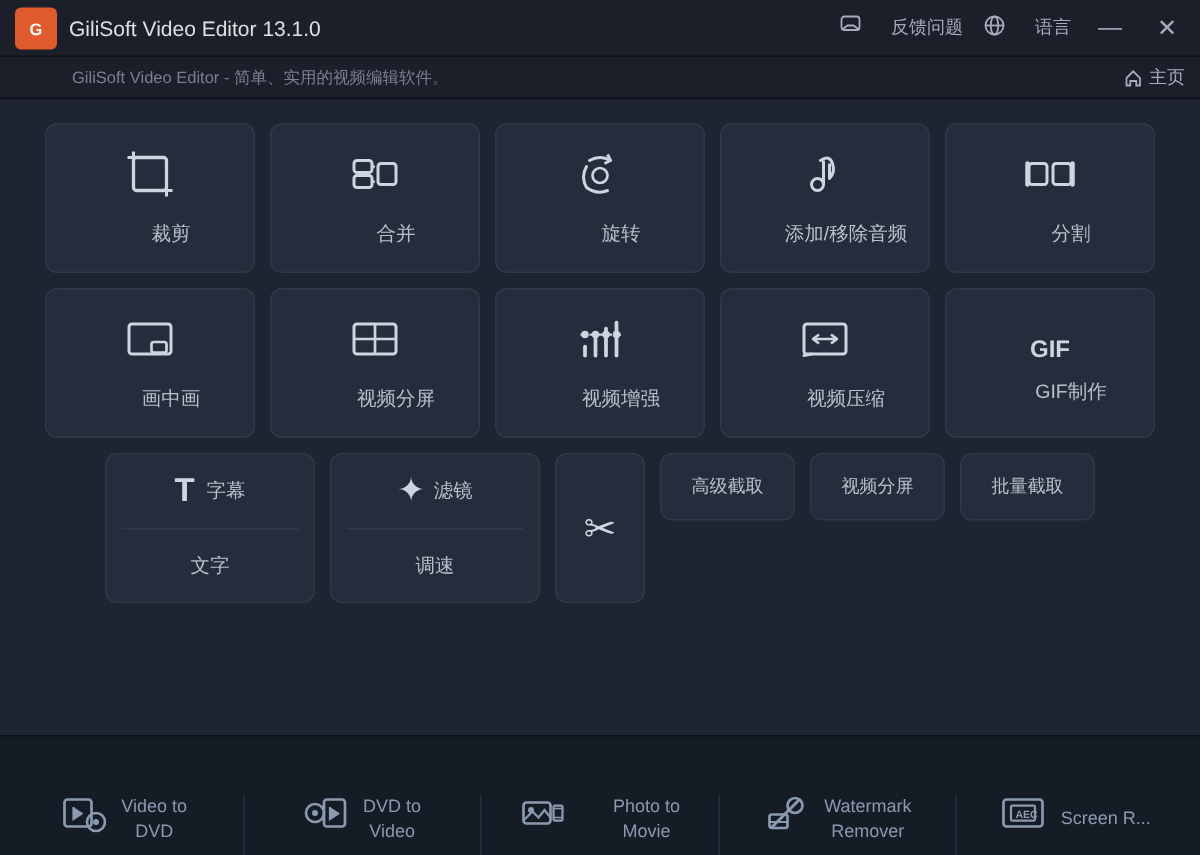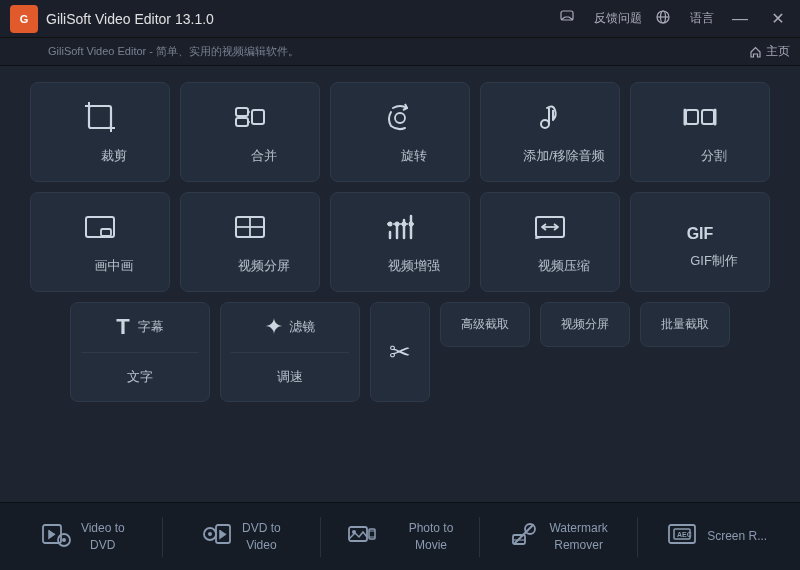--- a/index.html
+++ b/index.html
@@ -219,25 +219,25 @@
       font-size: 12px;
       color: #b8c0cc;
     }
 
     
     .bottom-bar {
       position: absolute;
       bottom: 0;
       left: 0;
       right: 0;
-      height: 68px;
+      height: 80px;
       background: #161c26;
       border-top: 1px solid #0d1016;
       display: flex;
-      align-items: center;
+      align-items: flex-end;
       padding: 0 8px;
       gap: 4px;
     }
     .bottom-item {
       display: flex;
       align-items: center;
       gap: 10px;
       padding: 6px 14px;
       cursor: pointer;
       border-radius: 6px;

